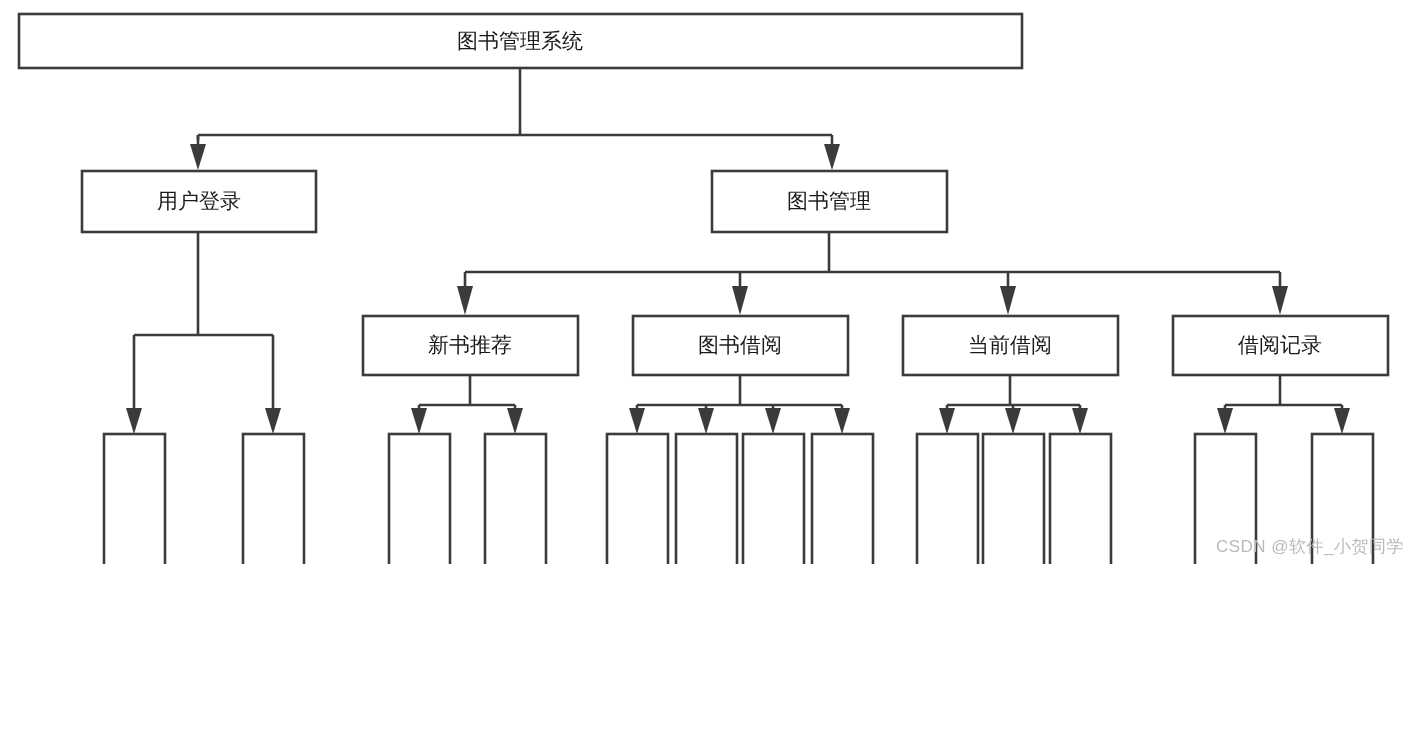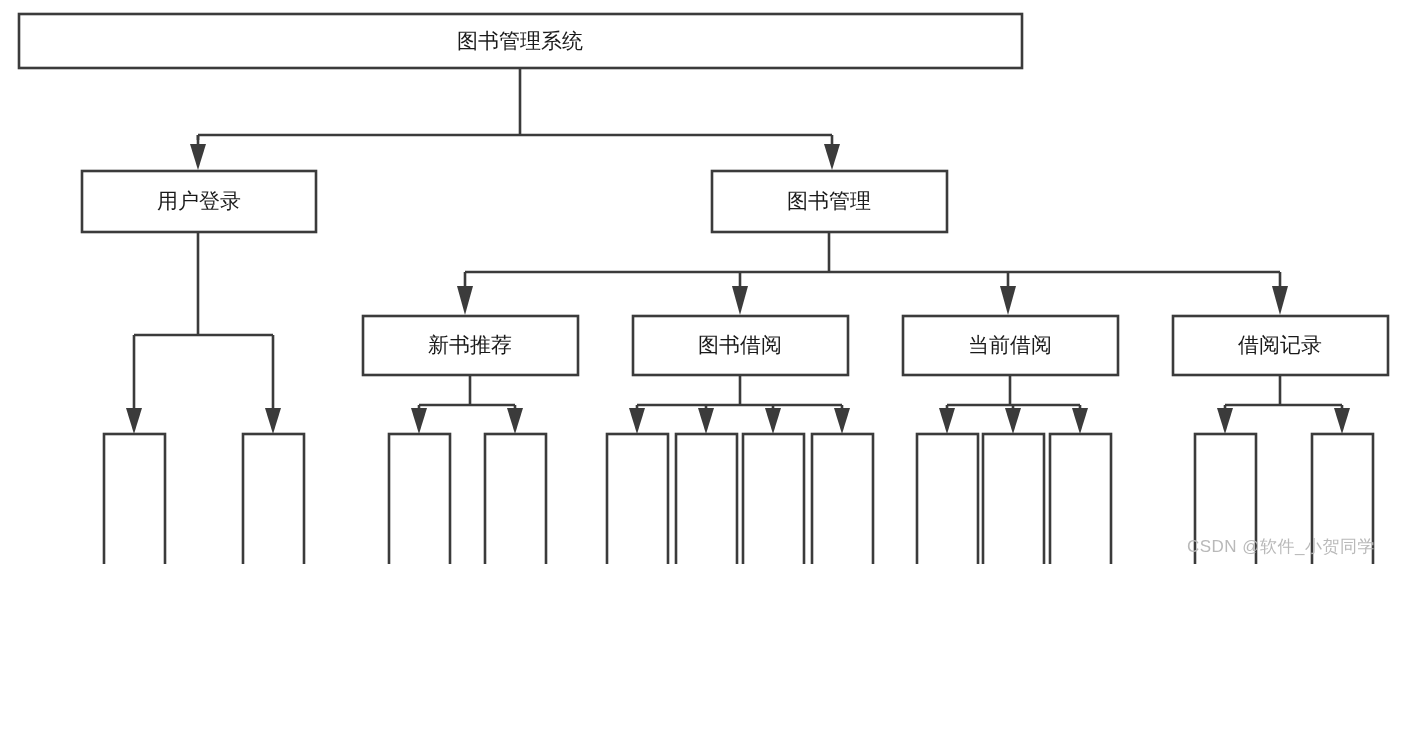--- a/index.html
+++ b/index.html
@@ -56,21 +56,21 @@
     font-family: "Liberation Sans", "DejaVu Sans", sans-serif;
     font-size: 23px;
     line-height: 1.04;
     letter-spacing: 2.5px;
     color: #1a1a1a;
     white-space: nowrap;
     pointer-events: none;
   }
   .watermark {
     position: absolute;
-    right: 30px;
+    right: 1px;
     bottom: 6px;
     font-family: "Liberation Sans", "DejaVu Sans", sans-serif;
     font-size: 17px;
     color: #b9b9b9;
     letter-spacing: 0.5px;
     white-space: nowrap;
   }
 </style>
 </head>
 <body>

